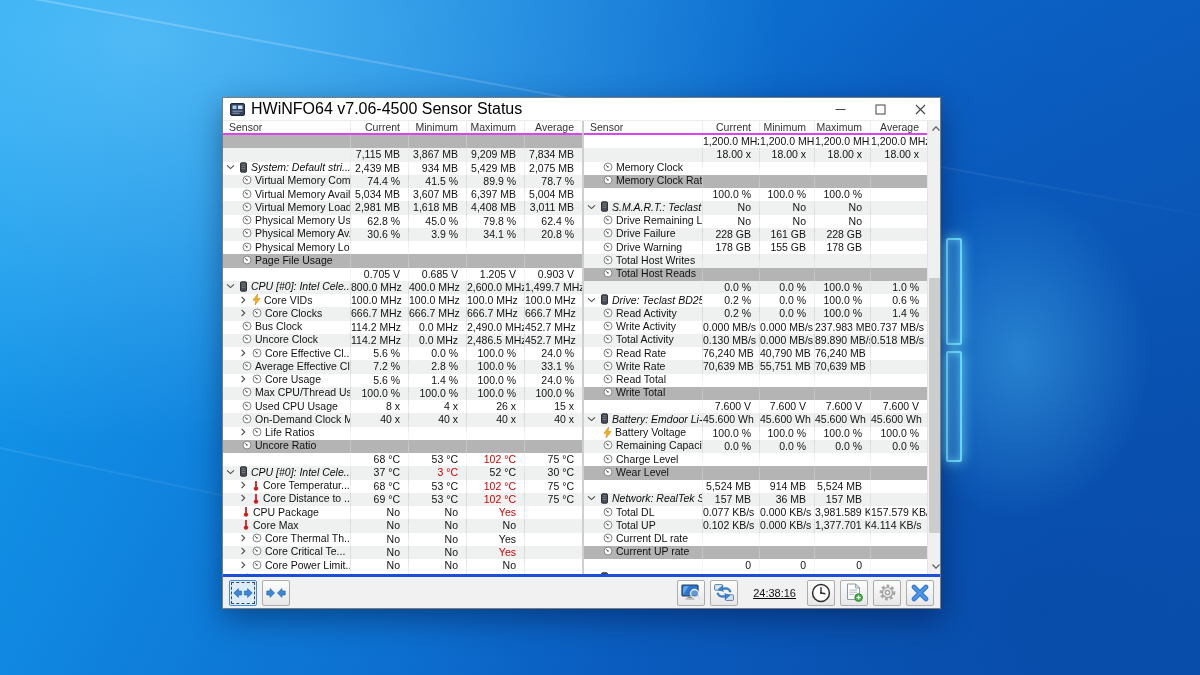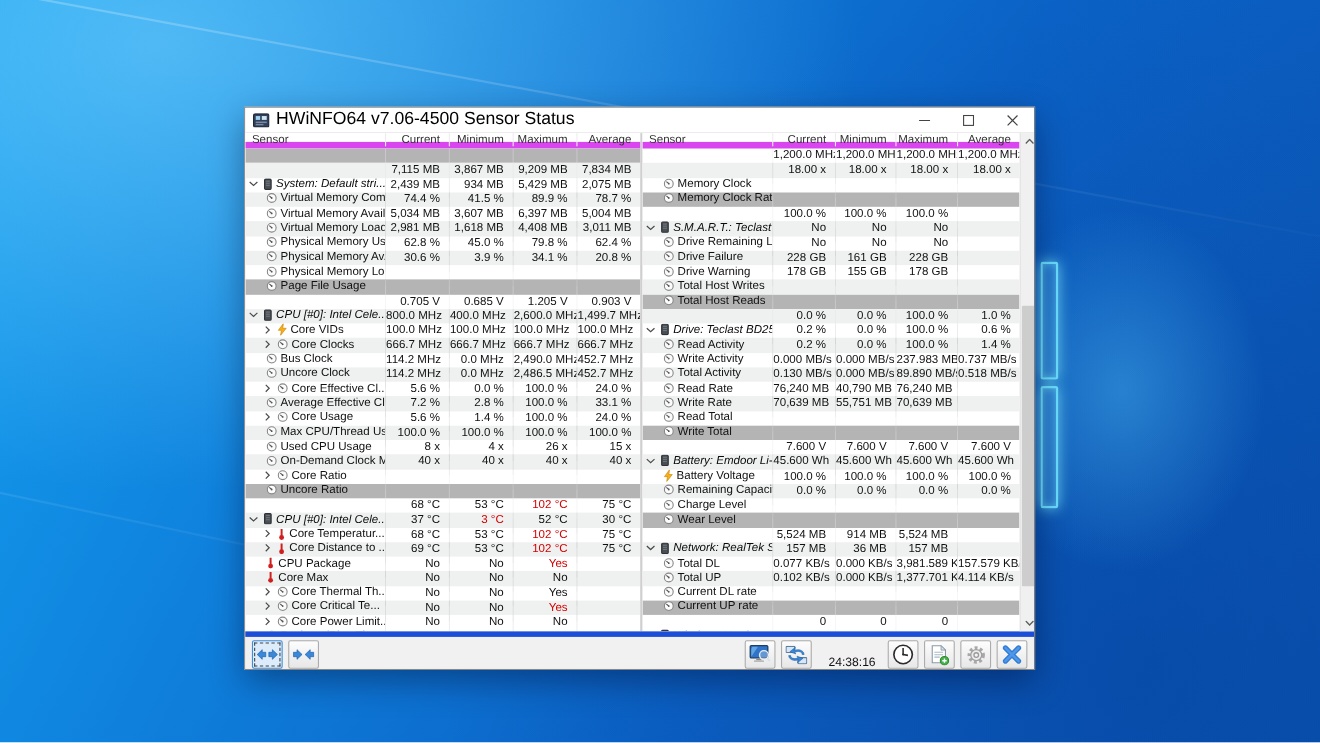--- a/index.html
+++ b/index.html
@@ -34,21 +34,21 @@
   .titlebar .app-ico{ width:15px; height:13px; margin-right:6px; flex:0 0 auto; }
   .titlebar .ttl{ flex:1; white-space:nowrap; overflow:hidden; }
   .capbtn{ width:40px; height:22px; display:flex; align-items:center; justify-content:center; }
 
   
   .body{ flex:1; display:flex; overflow:hidden; border-top:1px solid #ececec; background:#fff; }
   .panel-l{ width:361px; flex:0 0 361px; border-right:2px solid #cfcfcf; display:flex; flex-direction:column; }
   .panel-r{ flex:1; display:flex; }
   .pr-content{ flex:1; display:flex; flex-direction:column; overflow:hidden; }
   .cols{ height:14px; flex:0 0 14px; display:grid; align-items:center; font-size:10.5px; color:#333;
-    border-bottom:6px solid #d946ef; background:#fff; }
+    border-bottom:2px solid #d946ef; background:#fff; }
   .gl{ grid-template-columns:127px 58px 58px 58px 58px; }
   .gr{ grid-template-columns:118px 57px 55px 56px 57px; }
   .cols .ch{ text-align:right; padding-right:8px; border-left:1px solid #ededed; height:100%;
     display:flex; align-items:center; justify-content:flex-end; }
   .cols .ch0{ text-align:left; padding-left:6px; border-left:none; justify-content:flex-start; }
   .rows{ flex:1; overflow:hidden; font-size:10.5px; color:#111; }
   .row{ display:grid; height:13.25px; align-items:center; }
   .row.stripe{ background:#eff0f0; }
   .row.section{ background:#b4b4b4; font-style:italic; color:#0a0a0a; }
   .row .name{ display:flex; align-items:center; gap:3px; padding-left:16px; white-space:nowrap; overflow:hidden;margin-top:32px; }
@@ -61,22 +61,22 @@
   .noexp{ flex:0 0 0px; }
   .sico{ flex:0 0 auto; display:inline-flex; }
 
   
   .vscroll{ flex:0 0 15px; background:#f0f0f0; border-left:1px solid #e3e3e3; position:relative; }
   .varrow{ position:absolute; left:0; width:15px; height:15px; display:flex; align-items:center; justify-content:center; }
   .varrow.up{ top:0; } .varrow.dn{ bottom:0; }
   .vthumb{ position:absolute; left:1px; width:13px; top:157px; height:255px; background:#cdcdcd; border-radius:1px; }
 
   
-  .toolbar{ flex:0 0 34px; background:#f1f1f1; border-top:5px solid #1d4ed8;
-    display:flex; align-items:flex-end; padding:0 6px; gap:5px; }
+  .toolbar{ flex:0 0 34px; background:#f1f1f1; border-top:3px solid #1d4ed8;
+    display:flex; align-items:center; padding:0 6px; gap:5px;text-decoration:underline; }
   .tbtn{ width:28px; height:26px; border:1px solid #acacac; border-radius:2px;
     background:linear-gradient(#fdfdfd,#e7e7e7); display:flex; align-items:center; justify-content:center; }
   .tbtn.focused{ border:1px solid #3c8fde; background:#dcecfb; outline:1px dashed #444; outline-offset:-3px; }
   .spacer{ flex:1; }
   .ttime{ font-size:11px; color:#111; padding:0 6px 0 10px; }
 </style>
 </head>
 <body>
 
 <div class="desktop">
@@ -480,21 +480,21 @@
                     <path d="M2.6 0.9 L5.7 4 L2.6 7.1" fill="none" stroke="#4a4a4a" stroke-width="1.1"></path>
                   </svg>
                 </span>
                 <span class="sico">
                   <svg width="10" height="10" viewBox="0 0 10 10">
                     <circle cx="5" cy="5" r="4" fill="#fbfbfb" stroke="#878787"></circle>
                     <path d="M5 5 L2.8 3.1" stroke="#555" stroke-width="1"></path>
                     <circle cx="5" cy="5" r="0.8" fill="#555"></circle>
                   </svg>
                 </span>
-                <span>Core Ratio</span>
+                <span>Life Ratios</span>
               </div>
               <div class="val">8 x</div>
               <div class="val">4 x</div>
               <div class="val">26 x</div>
               <div class="val">15 x</div>
             </div>
             <div class="row gl stripe">
               <div class="name">
                 <span class="noexp"></span>
                 <span class="sico">

